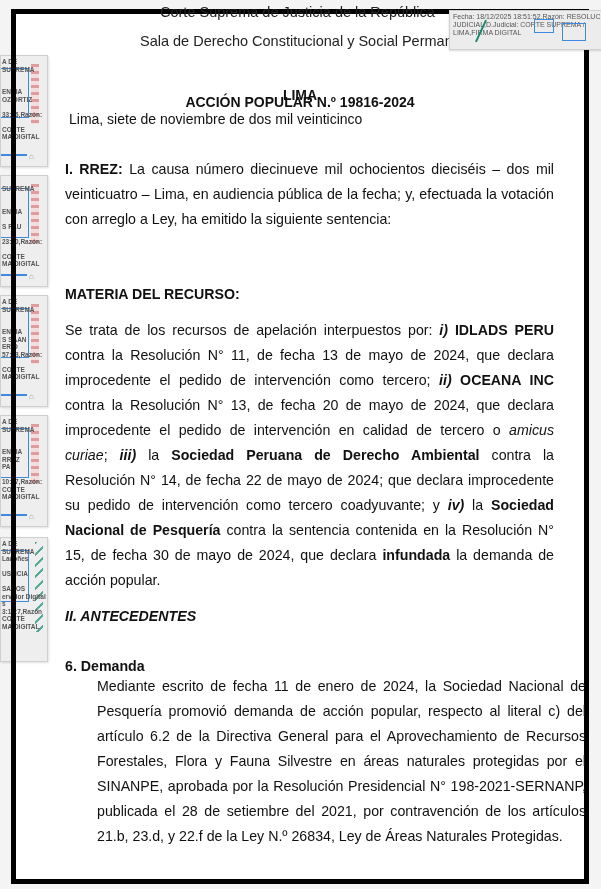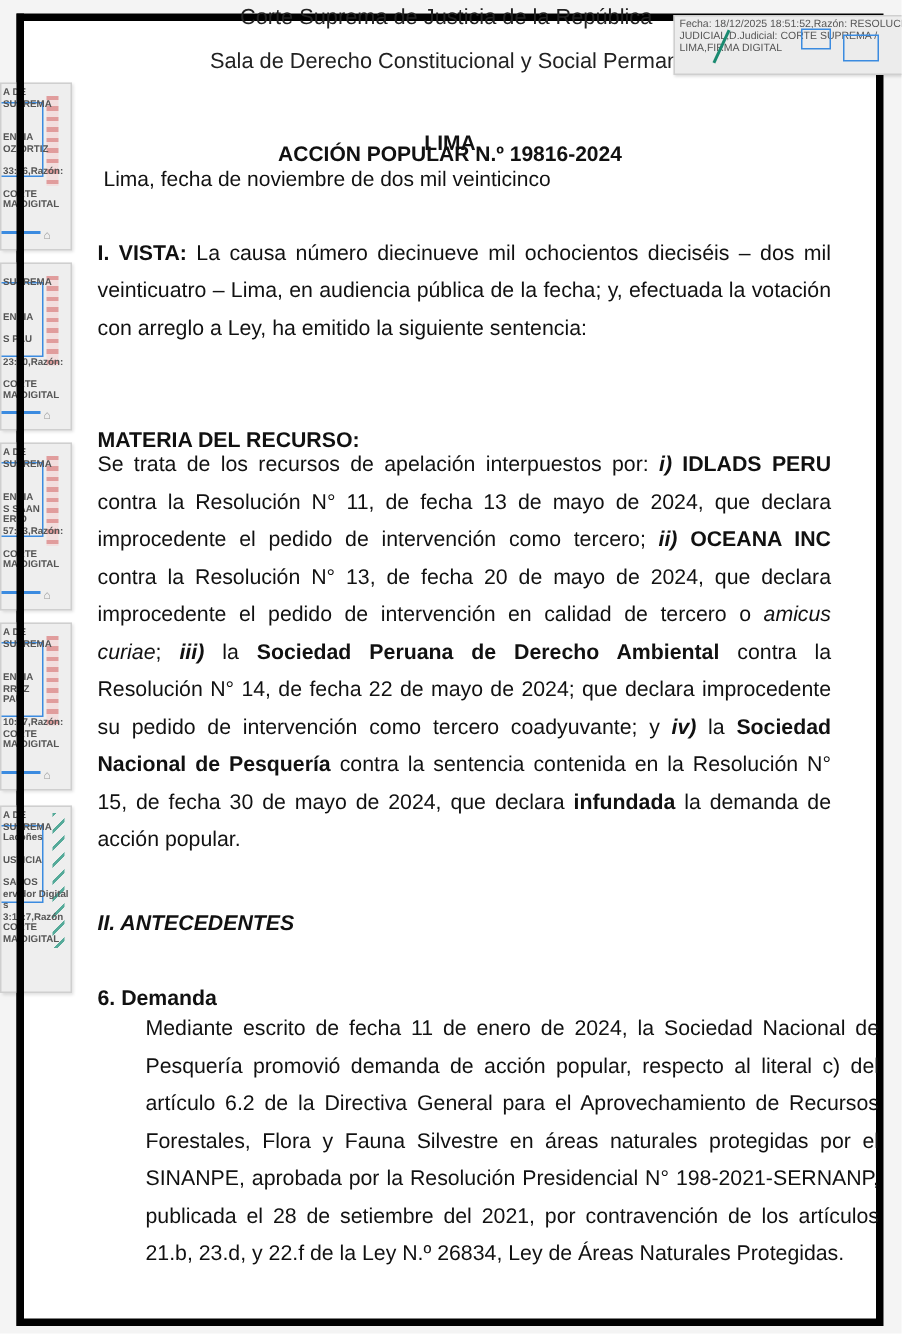--- a/index.html
+++ b/index.html
@@ -63,21 +63,21 @@
     .t2 { top: 87px; }
 
     .lima-line { position: absolute; left: 69px; top: 111px; font-size: 14px; }
 
     .body-text {
       position: absolute; left: 65px; width: 489px;
       font-size: 14.2px; line-height: 25px; text-align: justify;
     }
     .p-vista { top: 157px; }
     .h-materia { top: 257px; font-weight: bold; margin-top: 25px; }
-    .p-materia { top: 298px; }
+    .p-materia { top: 318px; }
     .h-antec { top: 604px; font-weight: bold; font-style: italic; }
     .h-demanda { top: 654px; font-weight: bold; }
     .p-demanda { top: 674px; margin-left: 32px; }
     .b { font-weight: bold; }
     .bi { font-weight: bold; font-style: italic; }
     .i { font-style: italic; }
   </style>
 </head>
 <body>
 
@@ -194,23 +194,23 @@
     <div>CORTE</div>
       <div>MA,DIGITAL</div>
   </div>
 </div>
 
 <div class="left-border-overlay"></div>
 
 <div class="title t1">ACCIÓN POPULAR N.º 19816-2024</div>
 <div class="title t2">LIMA</div>
 
-<div class="lima-line">Lima, fecha de noviembre de dos mil veinticinco</div>
-
-<div class="body-text p-vista"><span class="b">I. VISTA:</span><span> La causa número diecinueve mil ochocientos dieciséis – dos mil veinticuatro – Lima, en audiencia pública de la fecha; y, efectuada la votación con arreglo a Ley, ha emitido la siguiente sentencia:</span></div>
+<div class="lima-line">Lima, siete de noviembre de dos mil veinticinco</div>
+
+<div class="body-text p-vista"><span class="b">I. RREZ:</span><span> La causa número diecinueve mil ochocientos dieciséis – dos mil veinticuatro – Lima, en audiencia pública de la fecha; y, efectuada la votación con arreglo a Ley, ha emitido la siguiente sentencia:</span></div>
 
 <div class="body-text h-materia">MATERIA DEL RECURSO:</div>
 
 <div class="body-text p-materia"><span>Se trata de los recursos de apelación interpuestos por: </span><span class="bi">i)</span><span class="b"> IDLADS PERU</span><span> contra la Resolución N° 11, de fecha 13 de mayo de  2024, que declara improcedente el pedido de intervención como tercero; </span><span class="bi">ii)</span><span class="b"> OCEANA INC</span><span> contra la Resolución N° 13, de fecha 20 de mayo de  2024, que declara improcedente el pedido de intervención en calidad de tercero o </span><span class="i">amicus curiae</span><span>; </span><span class="bi">iii)</span><span> la </span><span class="b">Sociedad Peruana de Derecho Ambiental</span><span> contra la Resolución N° 14, de fecha 22 de mayo de 2024; que  declara improcedente su pedido de intervención como tercero coadyuvante; y </span><span class="bi">iv)</span><span> la </span><span class="b">Sociedad Nacional de Pesquería</span><span> contra la sentencia contenida en la Resolución N° 15, de fecha 30 de mayo de 2024, que declara </span><span class="b">infundada</span><span> la demanda de acción popular.</span></div>
 
 <div class="body-text h-antec">II. ANTECEDENTES</div>
 <div class="body-text h-demanda">6. Demanda</div>
 <div class="body-text p-demanda">Mediante escrito de fecha 11 de enero de 2024, la Sociedad Nacional de Pesquería promovió demanda de acción popular, respecto al literal c) del artículo 6.2 de la Directiva General para el Aprovechamiento de Recursos Forestales, Flora y Fauna Silvestre en áreas naturales protegidas por el SINANPE, aprobada por la Resolución Presidencial N° 198-2021-SERNANP, publicada el 28 de setiembre del 2021, por contravención de los artículos 21.b, 23.d, y 22.f de la Ley N.º 26834, Ley de Áreas Naturales Protegidas.</div>
 
 </body></html>

